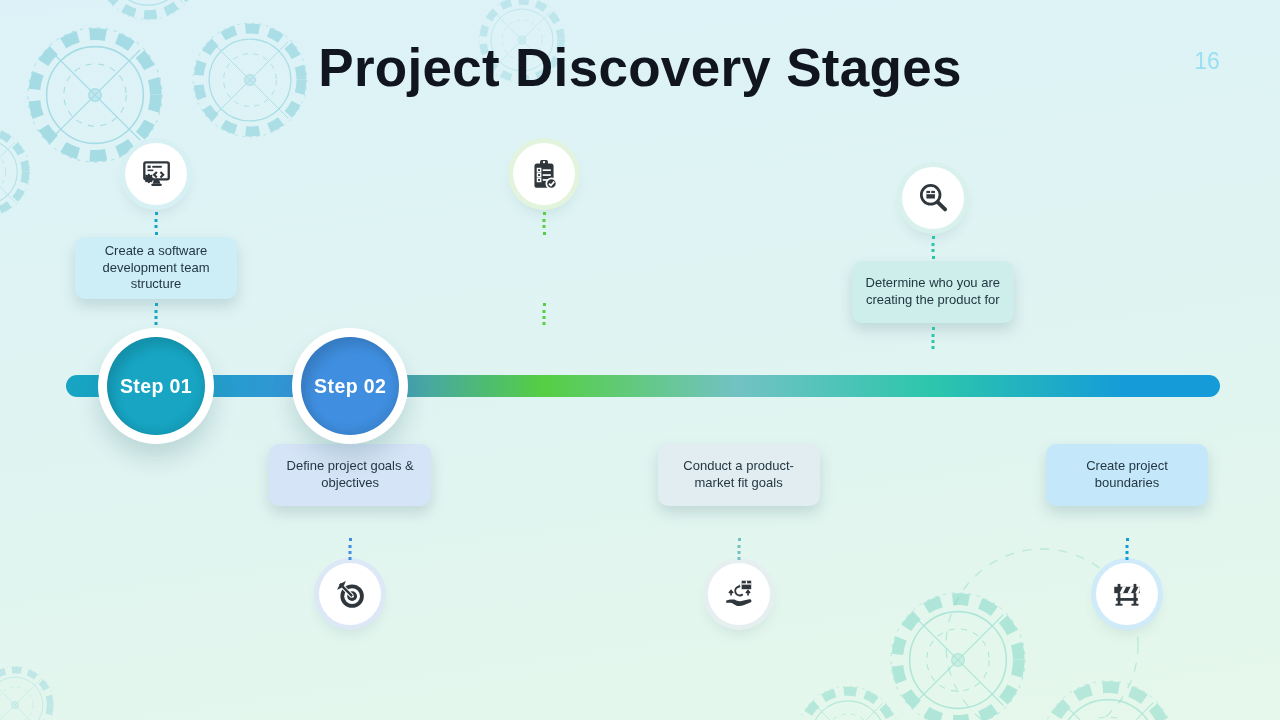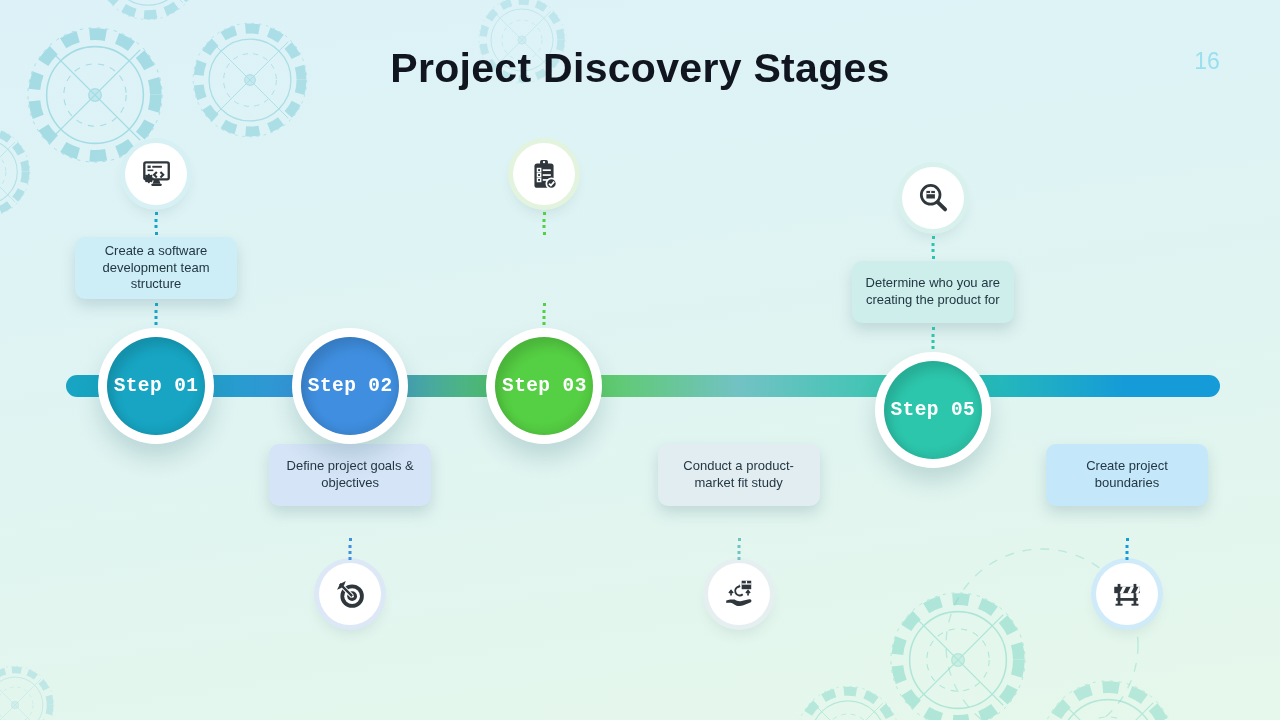--- a/index.html
+++ b/index.html
@@ -8,21 +8,21 @@
     font-family:"Liberation Sans", sans-serif;
   }
   .slide {
     position:relative; width:1280px; height:720px;
     background:linear-gradient(172deg, var(--bg-top,#dcf2f8) 0%, #e0f4f1 55%, var(--bg-bottom,#e6f8eb) 100%);
   }
   .bg-deco { position:absolute; inset:0; width:1280px; height:720px; }
 
   .title {
     position:absolute; top:44px; left:0; width:100%; margin:0;
-    text-align:center; font-size:41px; line-height:48px; font-weight:800;
+    text-align:center; font-size:53px; line-height:48px; font-weight:800;
     letter-spacing:0.3px; color:var(--title-color,#10151f);
   }
   .page-num {
     position:absolute; top:48px; right:38px; width:70px; text-align:center;
     font-size:23px; font-weight:400; color:var(--pagenum-color,#9adff0);
   }
 
   .timeline-bar {
     position:absolute; left:66px; top:375px; width:1154px; height:22px;
     border-radius:11px;
@@ -37,21 +37,21 @@
     width:116px; height:116px; border-radius:50%; background:#fff;
     box-shadow:0 14px 22px rgba(43,106,117,0.20);
   }
   .main-circle .inner {
     position:absolute; inset:9px; border-radius:50%;
     background:var(--accent,#17a5c3);
     box-shadow:inset 6px 8px 11px rgba(0,0,0,0.13), inset -3px -5px 9px rgba(0,0,0,0.07);
     display:flex; align-items:center; justify-content:center;
   }
   .step-label {
-    color:#fff; font-size:19.5px; font-weight:700; letter-spacing:0.4px;font-family:Liberation Mono, monospace;
+    color:#fff; font-size:19.5px; font-weight:700; letter-spacing:0.4px;
   }
 
   .icon-circle {
     position:absolute; left:50%; transform:translateX(-50%);
     width:62px; height:62px; border-radius:50%; background:#fff;
     box-shadow:0 0 0 5px var(--ring,#d6f0f4), 0 8px 14px rgba(40,90,100,0.12);
     display:flex; align-items:center; justify-content:center;
   }
   .top .icon-circle    { top:143px; }
   .bottom .icon-circle { top:563px; }
@@ -214,71 +214,61 @@
       <rect x="14.8" y="16.2" width="7.6" height="1.6"></rect>
       <rect x="14.8" y="20.8" width="5.2" height="1.6"></rect>
     </g>
     <circle cx="23" cy="25" r="4.8" fill="currentColor" stroke="#fff" stroke-width="1.6"></circle>
     <path d="M20.8 25 l1.7 1.8 l3.1 -3.6" stroke="#fff" stroke-width="1.7" fill="none"></path>
   </svg>
           </span>
     </div>
     <div class="conn conn-a"></div>
     <div class="conn conn-b"></div>
-    <div class="main-circle">
-      <div class="inner">
-        <span class="step-label">Step 03</span>
-      </div>
-    </div>
   </div>
       <div class="step-col bottom" style="left: 641.6px; --accent: #72c2c4; --box-bg: #e1edf0; --ring: #e6eff0;">
     <div class="icon-circle">
       <span class="icon">
             <svg viewBox="0 0 32 32">
     <rect x="18.5" y="3.5" width="9" height="8" fill="currentColor"></rect>
     <line x1="18.5" y1="6.6" x2="27.5" y2="6.6" stroke="#fff" stroke-width="1.2"></line>
     <line x1="23" y1="3.5" x2="23" y2="6.6" stroke="#fff" stroke-width="1.2"></line>
     <path d="M16.5 9 a4.2 4.2 0 1 0 3 7.2" fill="none" stroke="currentColor" stroke-width="1.8"></path>
     <path d="M16.2 6.8 l1.2 2.6 l-2.8 0.6 Z" fill="currentColor"></path>
     <g stroke="currentColor" stroke-width="1.6" fill="none">
       <path d="M8.5 17.5 v-4.5 m-1.9 2 l1.9 -2.3 l1.9 2.3"></path>
       <path d="M24.5 17.5 v-4.5 m-1.9 2 l1.9 -2.3 l1.9 2.3"></path>
     </g>
     <path d="M4 24.5 C6.8 24 9.2 24.1 11.2 25.6 C13.8 27.6 17.2 27.9 20.2 26.6 L26.6 23.9 C28.5 23.1 27.8 20.4 25.5 20.9 L18.4 22.6 C15.9 23.2 13.7 22.3 11.9 21.2 L7.6 21.2 L4 22.2 Z" fill="currentColor"></path>
   </svg>
           </span>
     </div>
     <div class="conn conn-a"></div>
     <div class="desc-box">
-      <span class="desc">Conduct a product-market fit study</span>
+      <span class="desc">Conduct a product-market fit goals</span>
     </div>
     <div class="conn conn-b"></div>
   </div>
       <div class="step-col top" style="left: 835.8px; margin-top: 24px; --accent: #2cc6ac; --box-bg: #cdeeea; --ring: #d8f1ed;">
     <div class="icon-circle">
       <span class="icon">
             <svg viewBox="0 0 32 32">
     <circle cx="13.8" cy="13" r="8.8" fill="none" stroke="currentColor" stroke-width="2.6"></circle>
     <line x1="20.4" y1="19.8" x2="27.4" y2="26.8" stroke="currentColor" stroke-width="3.6" stroke-linecap="round"></line>
     <rect x="9.8" y="9.3" width="8" height="7.2" fill="currentColor"></rect>
     <line x1="9.8" y1="11.9" x2="17.8" y2="11.9" stroke="#fff" stroke-width="1.1"></line>
     <line x1="13.8" y1="9.3" x2="13.8" y2="11.9" stroke="#fff" stroke-width="1.1"></line>
   </svg>
           </span>
     </div>
     <div class="conn conn-a"></div>
     <div class="desc-box">
       <span class="desc">Determine who you are creating the product for</span>
     </div>
     <div class="conn conn-b"></div>
-    <div class="main-circle">
-      <div class="inner">
-        <span class="step-label">Step 05</span>
-      </div>
-    </div>
   </div>
       <div class="step-col bottom" style="left: 1030px; --accent: #159bd8; --box-bg: #c5e7fa; --ring: #cfeaf9;">
     <div class="icon-circle">
       <span class="icon">
             <svg viewBox="0 0 32 32">
     <rect x="7.2" y="6.5" width="2.6" height="19.5" fill="currentColor"></rect>
     <rect x="22.2" y="6.5" width="2.6" height="19.5" fill="currentColor"></rect>
     <rect x="4" y="9.2" width="24" height="6" fill="currentColor"></rect>
     <g fill="#fff">
       <path d="M9 15.2 L12 9.2 H15.2 L12.2 15.2 Z"></path>

